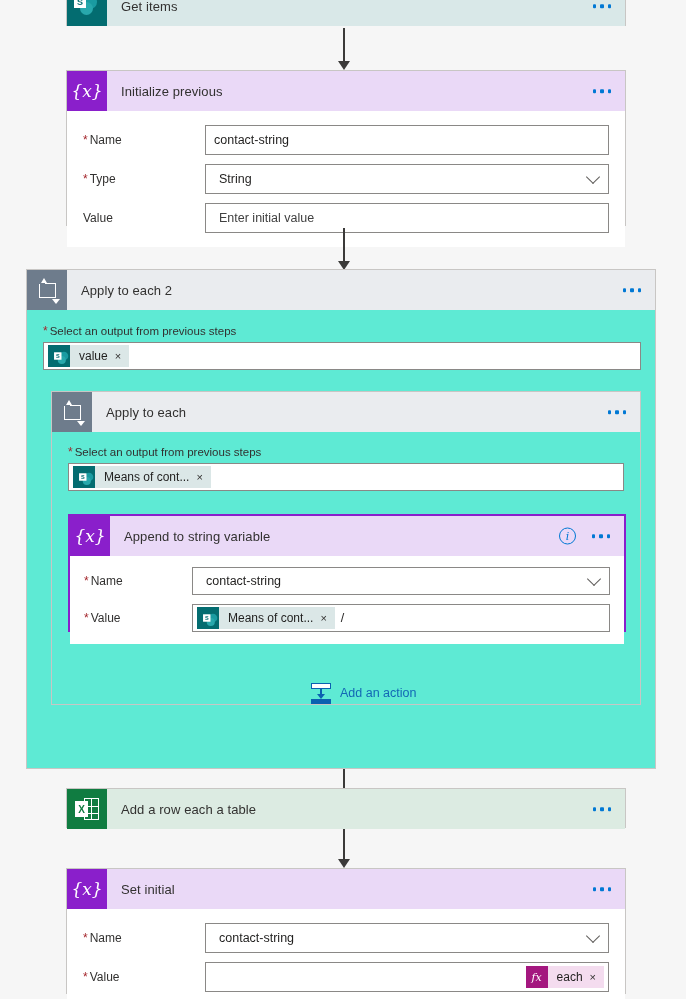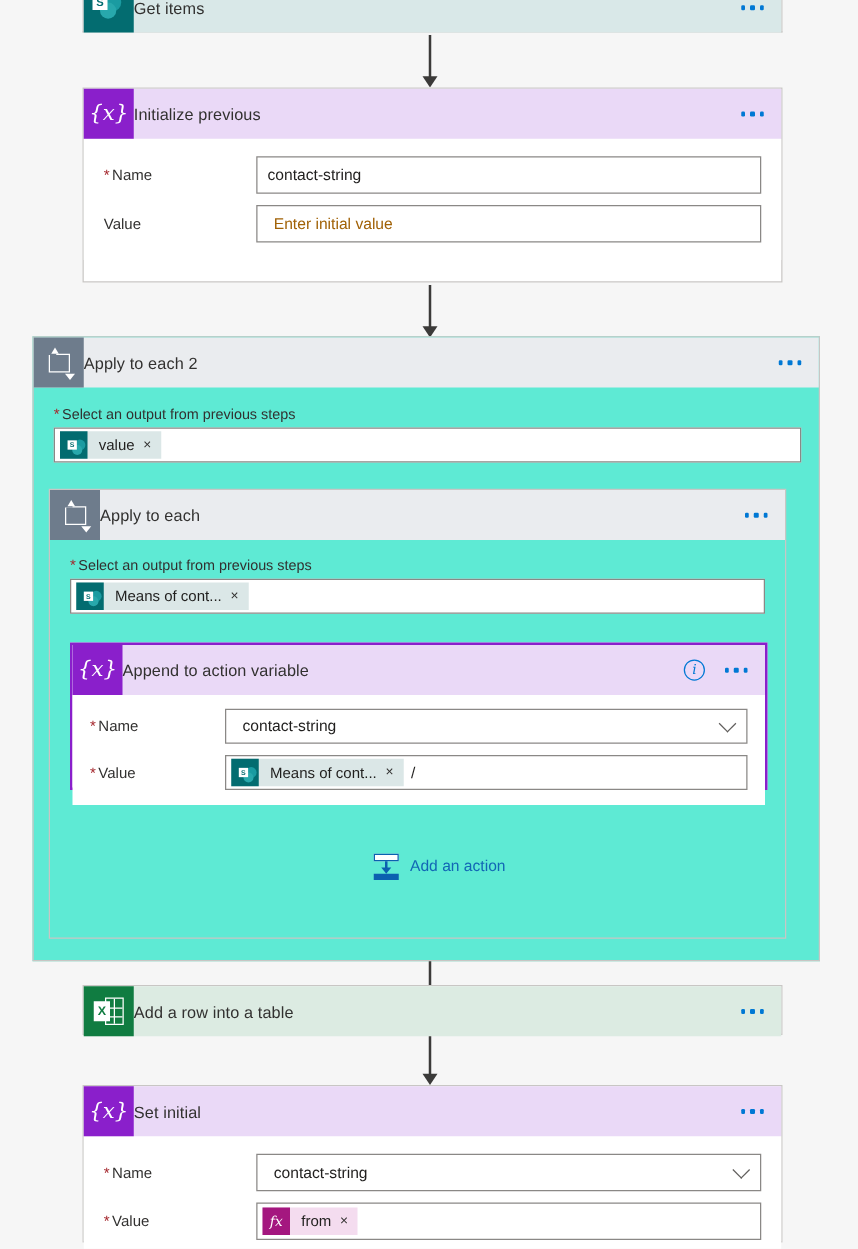--- a/index.html
+++ b/index.html
@@ -35,20 +35,21 @@
   .card-header {
     display: flex;
     align-items: center;
     height: 40px;
     box-sizing: border-box;
     position: relative;
   }
   .card-title {
     font-size: 13px;
     color: #323130;
+    padding-left: 14px;
     letter-spacing: .1px;
     white-space: nowrap;
   }
 
   
   .icon-tile {
     width: 40px;
     height: 40px;
     flex: 0 0 40px;
     display: flex;
@@ -220,21 +221,21 @@
     background: #ffffff;
     box-sizing: border-box;
     display: flex;
     align-items: center;
     padding: 0 8px;
     font-size: 12.5px;
     color: #201f1e;
     position: relative;
   }
   .field.tall { height: 30px; }
-  .field .placeholder { color: #a16207; }
+  .field .placeholder { color: #404040; }
   .chevron {
     position: absolute;
     right: 10px;
     top: 50%;
     width: 9px; height: 9px;
     border-right: 1.4px solid #605e5c;
     border-bottom: 1.4px solid #605e5c;
     transform: translateY(-70%) rotate(45deg);
   }
 
@@ -412,20 +413,27 @@
         <span></span>
           <span></span>
           <span></span>
       </div>
     </div>
     <div class="card-body" style="padding-top:14px;">
       <div class="form-row">
         <div class="form-label req">Name</div>
         <div class="field tall">
           <span>contact-string</span>
+        </div>
+      </div>
+      <div class="form-row">
+        <div class="form-label req">Type</div>
+        <div class="field tall" style="padding-left:13px;">
+          <span>String</span>
+          <span class="chevron"></span>
         </div>
       </div>
       <div class="form-row">
         <div class="form-label">Value</div>
         <div class="field tall" style="padding-left:13px;">
           <span class="placeholder">Enter initial value</span>
         </div>
       </div>
     </div>
   </div>
@@ -459,21 +467,21 @@
                 <span class="sp-c2"></span>
               <span class="sp-sq">S</span>
             </span>
           </span>
           <span class="token-label">value</span>
           <span class="token-x">×</span>
         </span>
       </div>
     </div>
 
-    <div class="scope" style="left:12px; top:121px; width:590px; height:360px;">
+    <div class="scope" style="left:24px; top:121px; width:590px; height:314px;">
       <div class="card-header tint-loop">
         <div class="icon-tile icon-loop">
           <div class="loop-glyph">
               <span class="loop-arrow-up"></span>
             </div>
         </div>
         <div class="card-title">Apply to each</div>
         <div class="ellipsis">
           <span></span>
             <span></span>
@@ -495,21 +503,21 @@
             <span class="token-x">×</span>
           </span>
         </div>
       </div>
 
       <div class="card selected" style="left:16px; top:122px; width:558px; height:118px;">
         <div class="card-header tint-variable">
           <div class="icon-tile icon-variable">
             <span class="tile-var-glyph">{x}</span>
           </div>
-          <div class="card-title">Append to action variable</div>
+          <div class="card-title">Append to string variable</div>
           <div class="info-icon">i</div>
           <div class="ellipsis">
             <span></span>
               <span></span>
               <span></span>
           </div>
         </div>
         <div class="card-body" style="padding:11px 14px 12px 14px;">
           <div class="form-row">
             <div class="form-label req" style="width:108px;flex:0 0 108px;">Name</div>
@@ -558,21 +566,21 @@
   <div class="card" style="left:66px; top:788px; width:560px; height:40px;">
     <div class="card-header tint-excel">
       <div class="icon-tile icon-excel">
         <div class="xl-glyph">
           <div class="xl-grid">
               <div class="xl-grid-v"></div>
             </div>
           <div class="xl-x">X</div>
         </div>
       </div>
-      <div class="card-title">Add a row into a table</div>
+      <div class="card-title">Add a row each a table</div>
       <div class="ellipsis">
         <span></span>
           <span></span>
           <span></span>
       </div>
     </div>
   </div>
 
   <div class="arrow" style="left:336px; top:829px; height:39px;">
     <div class="arrow-line"></div>
@@ -594,24 +602,24 @@
     <div class="card-body" style="padding-top:14px;">
       <div class="form-row">
         <div class="form-label req">Name</div>
         <div class="field tall" style="padding-left:13px;">
           <span>contact-string</span>
           <span class="chevron"></span>
         </div>
       </div>
       <div class="form-row">
         <div class="form-label req">Value</div>
-        <div class="field tall" style="padding:0 4px;">
+        <div class="field tall" style="padding:0 4px;justify-content:flex-end;">
           <span class="token token-fx">
             <span class="token-icon fx">fx</span>
-            <span class="token-label">from</span>
+            <span class="token-label">each</span>
             <span class="token-x">×</span>
           </span>
         </div>
       </div>
     </div>
   </div>
 
 </div>
 
 </body></html>

